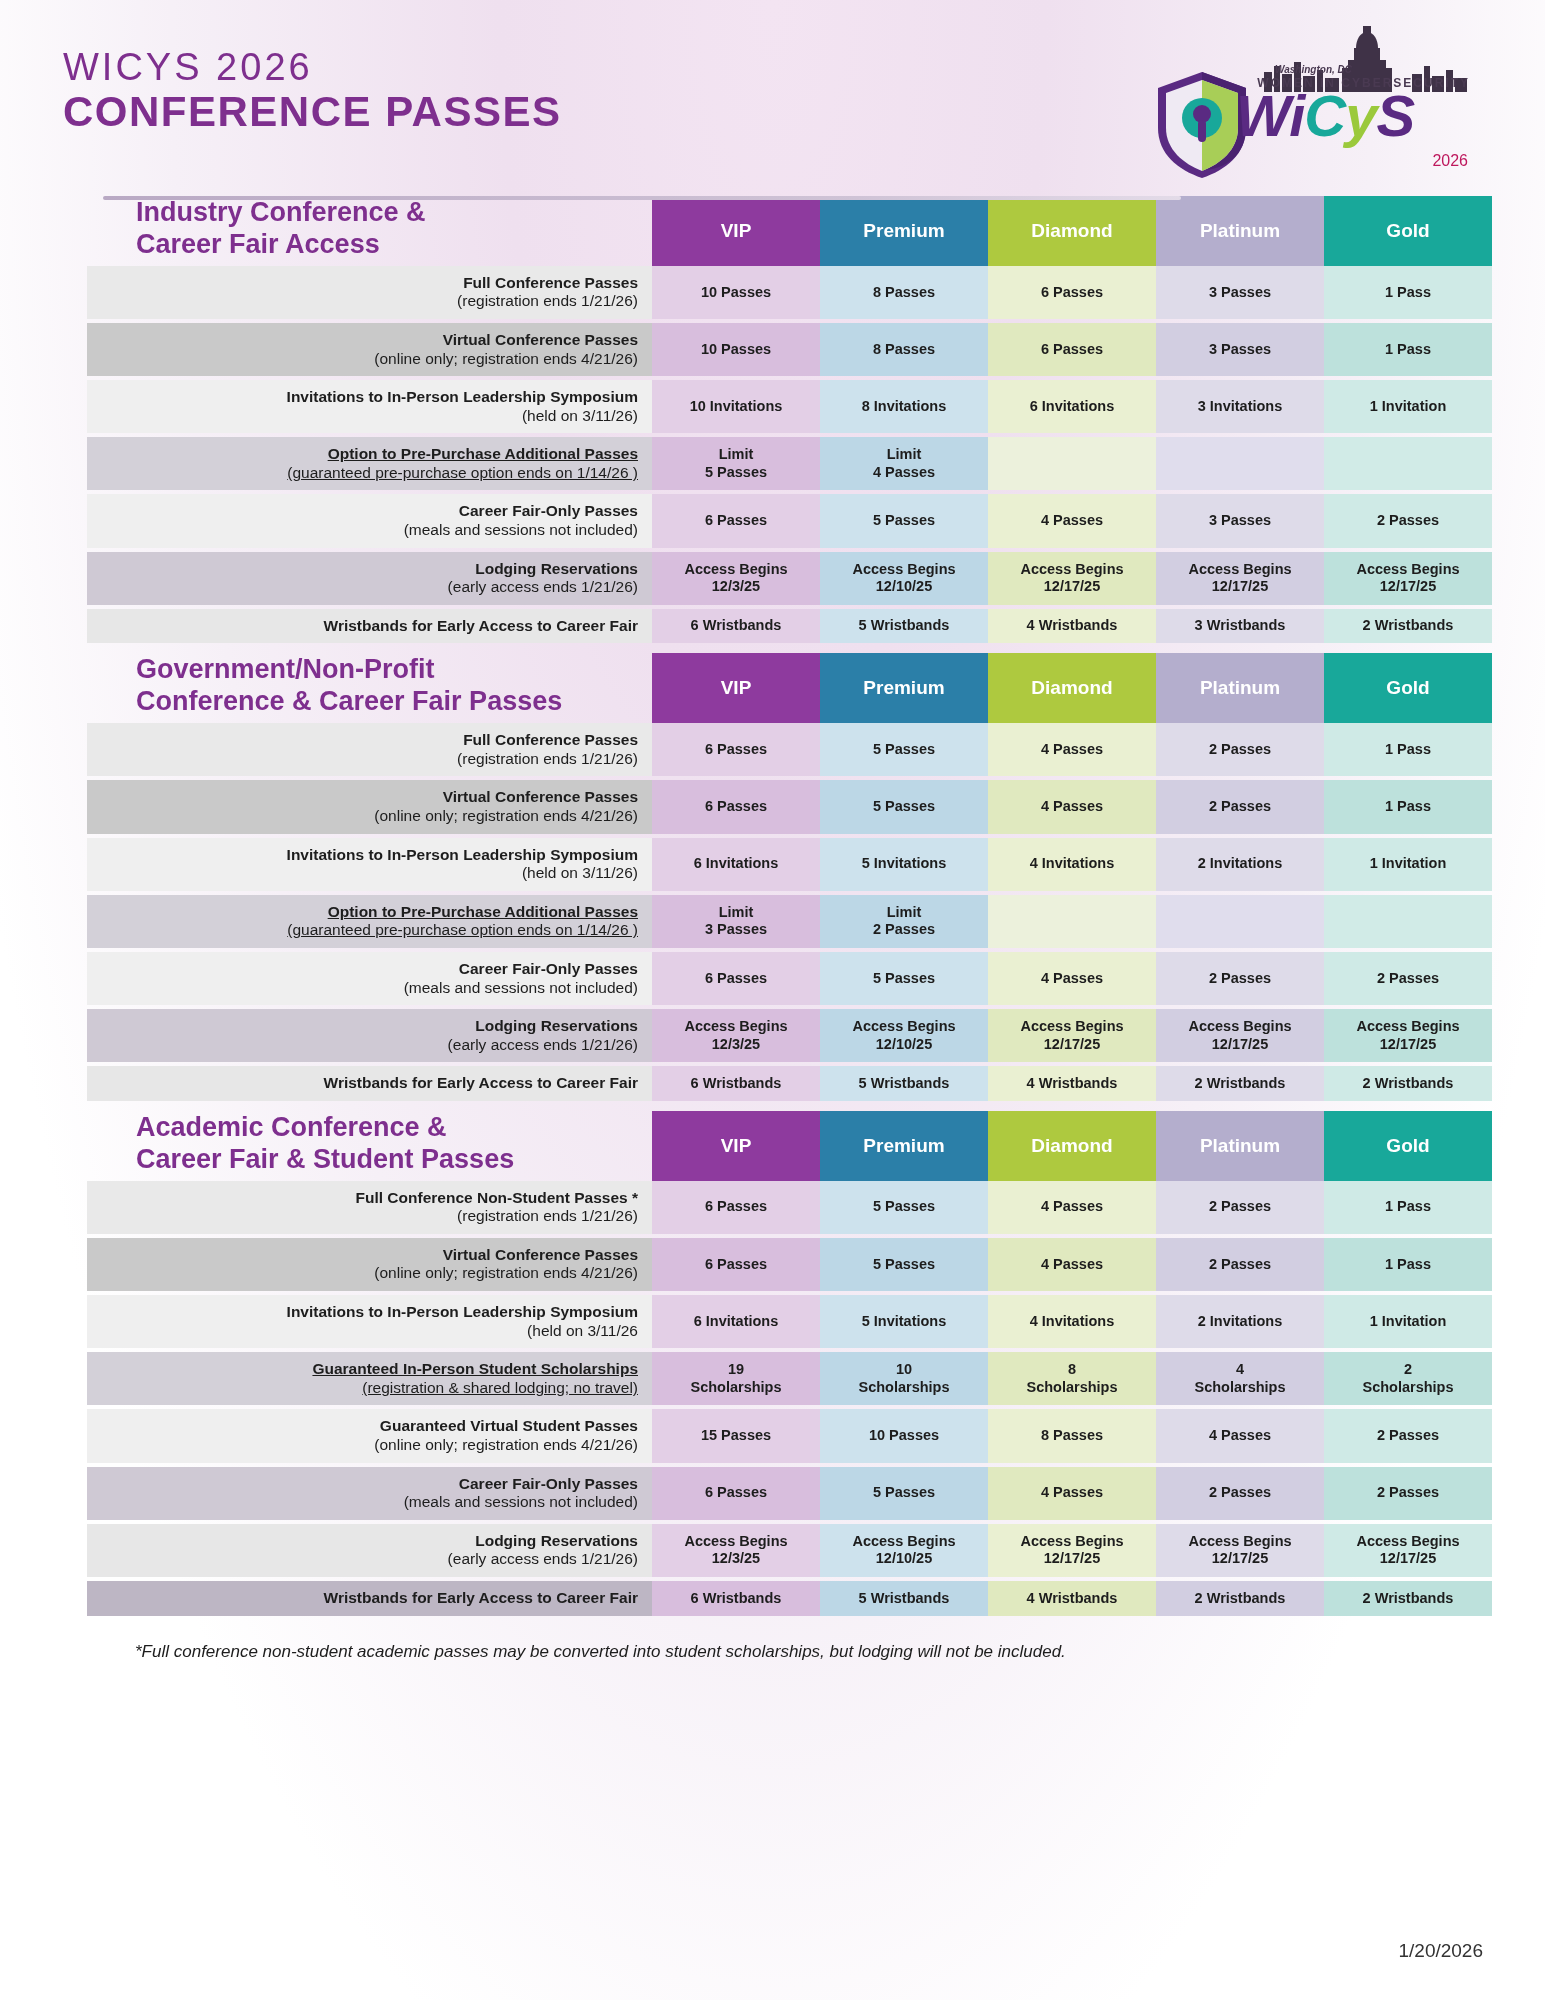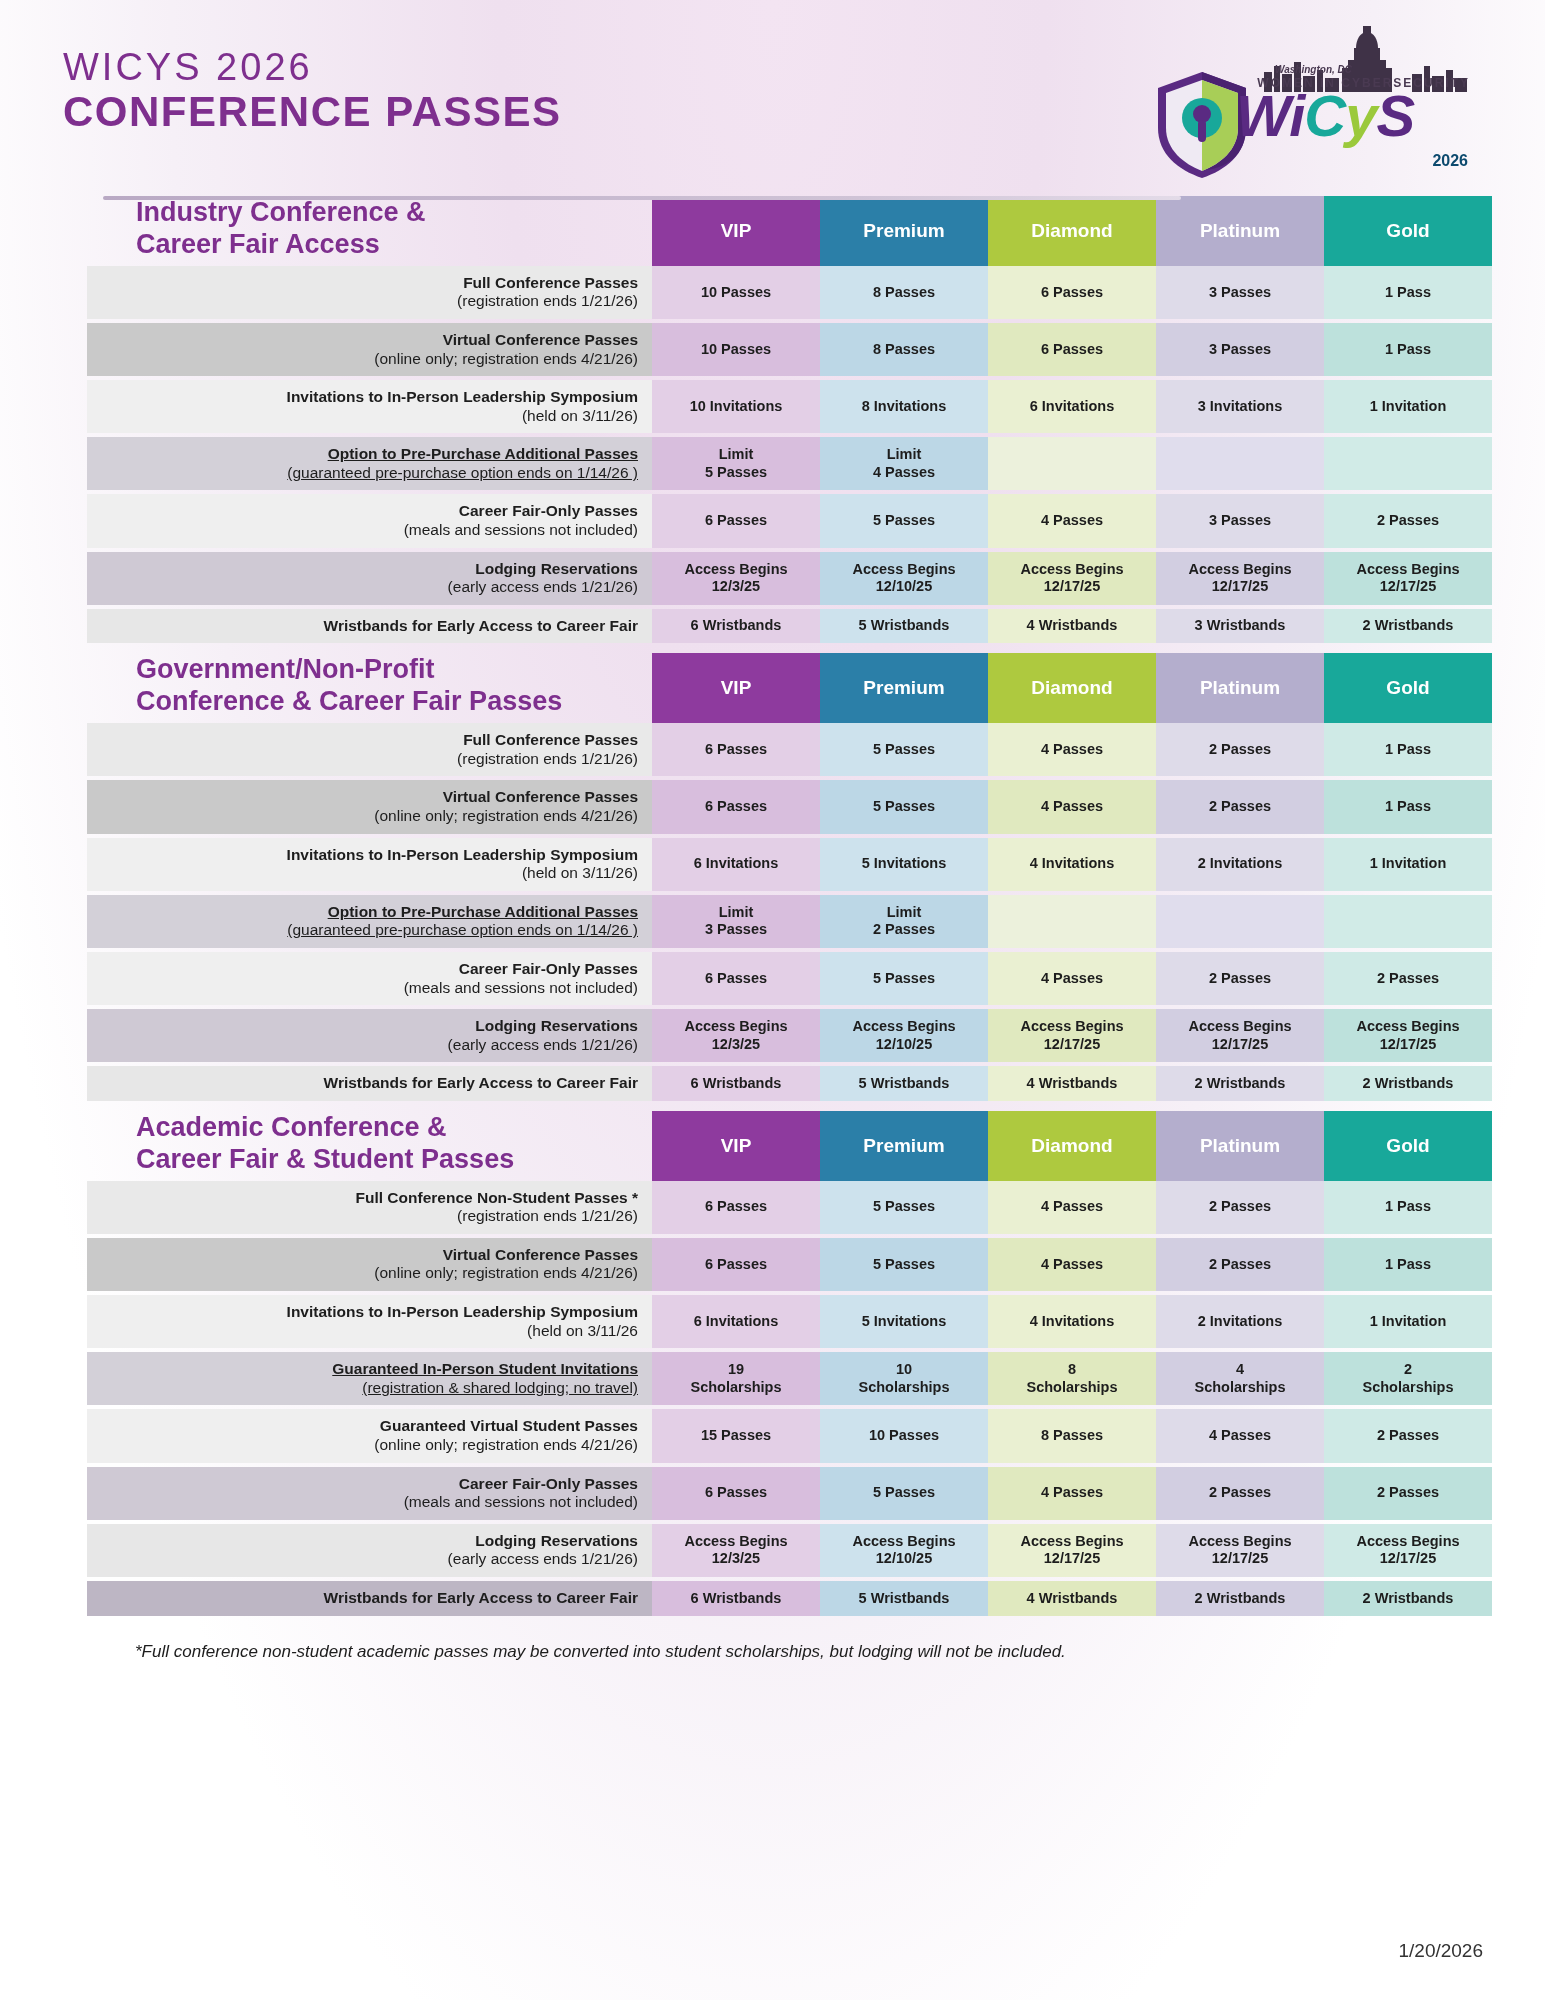--- a/index.html
+++ b/index.html
@@ -52,22 +52,22 @@
   .wordmark {
     position:absolute; left:86px; top:62px;
     font-size:58px; font-weight:bold; font-style:italic;
     letter-spacing:-1px;
   }
   .wm-wi { color:#5a2a82; }
   .wm-c { color:#18a89a; }
   .wm-y { color:#9bc93c; }
   .wm-s { color:#5a2a82; }
   .year-2026 {
-    position:absolute; right:12px; top:132px; font-size:16px; color:#0c4a6e;
-    font-weight:bold;
+    position:absolute; right:12px; top:132px; font-size:16px; color:#be185d;
+    font-weight:normal;
   }
 
   
   .section { margin-top:6px; }
   .section-title {
     width:565px; padding-right:18px; text-align:left;
     color:#7e2f8e; font-weight:bold; font-size:27px; line-height:1.18;
     padding-left:48px; padding-bottom:4px;
   }
   table.grid {
@@ -549,21 +549,21 @@
               <td class="val c-prem">5 Invitations</td>
               <td class="val c-dia">4 Invitations</td>
               <td class="val c-plat">2 Invitations</td>
               <td class="val c-gold">1 Invitation</td>
             </tr>
             <tr class="spacer">
               <td colspan="6"></td>
             </tr>
             <tr class="r3">
               <td class="lbl">
-                <b>Guaranteed In-Person Student Invitations</b>
+                <b>Guaranteed In-Person Student Scholarships</b>
                 <span>(registration &amp; shared lodging; no travel)</span>
               </td>
               <td class="val c-vip alt">
                 <span class="two">19</span>
                 <span class="two">Scholarships</span>
               </td>
               <td class="val c-prem alt">
                 <span class="two">10</span>
                 <span class="two">Scholarships</span>
               </td>

